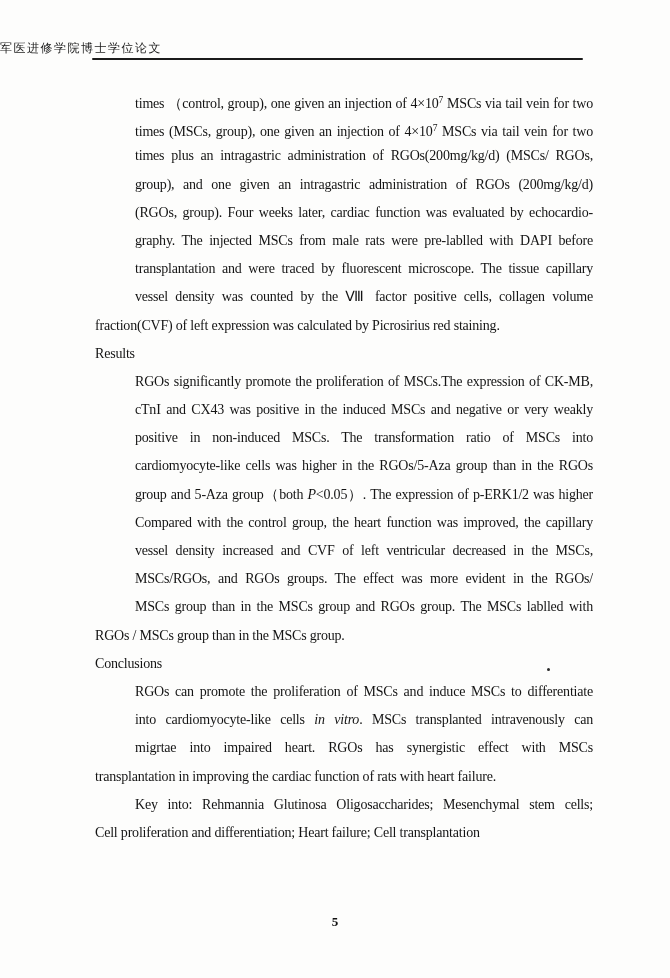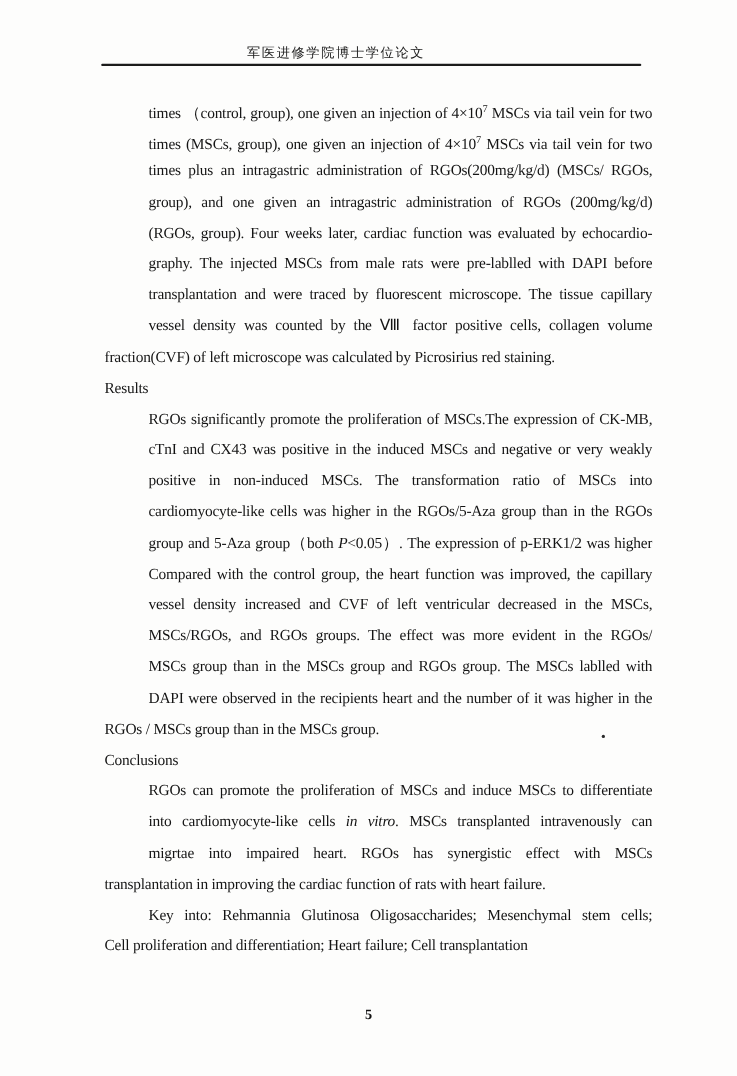--- a/index.html
+++ b/index.html
@@ -10,21 +10,21 @@
     position: relative;
   }
   .page {
     position: absolute; left: 0; top: 0;
     width: 670px; height: 978px;
     background: #fdfdfc;
     overflow: hidden;
   }
   .header-title {
     position: absolute; top: 40px; left: 0; width: 611px;
-    text-align: center;
+    text-align: left;
     font-size: 12px;
     color: #1c1c1c;
     letter-spacing: 1.5px;
   }
   .header-rule {
     position: absolute; top: 58px; left: 92px;
     width: 491px; height: 2px;
     background: #1b1b1b;
     border-radius: 1px;
   }
@@ -65,32 +65,31 @@
 
   <div class="content">
       <div class="line just"><span>times （control, group), one given an injection of 4×10</span><span class="sup">7</span><span> MSCs via tail vein for two</span></div>
       <div class="line just"><span>times (MSCs, group), one given an injection of 4×10</span><span class="sup">7</span><span> MSCs via tail vein for two</span></div>
       <div class="line just"><span>times plus an intragastric administration of RGOs(200mg/kg/d) (MSCs/ RGOs,</span></div>
       <div class="line just"><span>group), and one given an intragastric administration of RGOs (200mg/kg/d)</span></div>
       <div class="line just"><span>(RGOs, group). Four weeks later, cardiac function was evaluated by echocardio-</span></div>
       <div class="line just"><span>graphy. The injected MSCs from male rats were pre-lablled with DAPI before</span></div>
       <div class="line just"><span>transplantation and were traced by fluorescent microscope. The tissue capillary</span></div>
       <div class="line just"><span>vessel density was counted by the Ⅷ factor positive cells, collagen volume</span></div>
-      <div class="line"><span>fraction(CVF) of left microscope was calculated by Picrosirius red staining.</span></div>
+      <div class="line"><span>fraction(CVF) of left expression was calculated by Picrosirius red staining.</span></div>
       <div class="line"><span class="b">Results</span></div>
       <div class="line just"><span>RGOs significantly promote the proliferation of MSCs.The expression of CK-MB,</span></div>
       <div class="line just"><span>cTnI and CX43 was positive in the induced MSCs and negative or very weakly</span></div>
       <div class="line just"><span>positive in non-induced MSCs. The transformation ratio of MSCs into</span></div>
       <div class="line just"><span>cardiomyocyte-like cells was higher in the RGOs/5-Aza group than in the RGOs</span></div>
       <div class="line just"><span>group and 5-Aza group（both </span><span class="i">P</span><span>&lt;0.05）. The expression of p-ERK1/2 was higher in</span></div>
       <div class="line just"><span>Compared with the control group, the heart function was improved, the capillary</span></div>
       <div class="line just"><span>vessel density increased and CVF of left ventricular decreased in the MSCs,</span></div>
       <div class="line just"><span>MSCs/RGOs, and RGOs groups. The effect was more evident in the RGOs/</span></div>
       <div class="line just"><span>MSCs group than in the MSCs group and RGOs group. The MSCs lablled with</span></div>
-      <div class="line just"><span>DAPI were observed in the recipients heart and the number of it was higher in the</span></div>
       <div class="line"><span>RGOs / MSCs group than in the MSCs group.</span></div>
       <div class="line"><span class="b">Conclusions</span></div>
       <div class="line just"><span>RGOs can promote the proliferation of MSCs and induce MSCs to differentiate</span></div>
       <div class="line just"><span>into cardiomyocyte-like cells </span><span class="i">in vitro</span><span>. MSCs transplanted intravenously can</span></div>
       <div class="line just"><span>migrtae into impaired heart. RGOs has synergistic effect with MSCs</span></div>
       <div class="line"><span>transplantation in improving the cardiac function of rats with heart failure.</span></div>
       <div class="line just"><span class="b">Key into:</span><span> Rehmannia Glutinosa Oligosaccharides; Mesenchymal stem cells;</span></div>
       <div class="line"><span>Cell proliferation and differentiation; Heart failure; Cell transplantation</span></div>
     </div>
 

